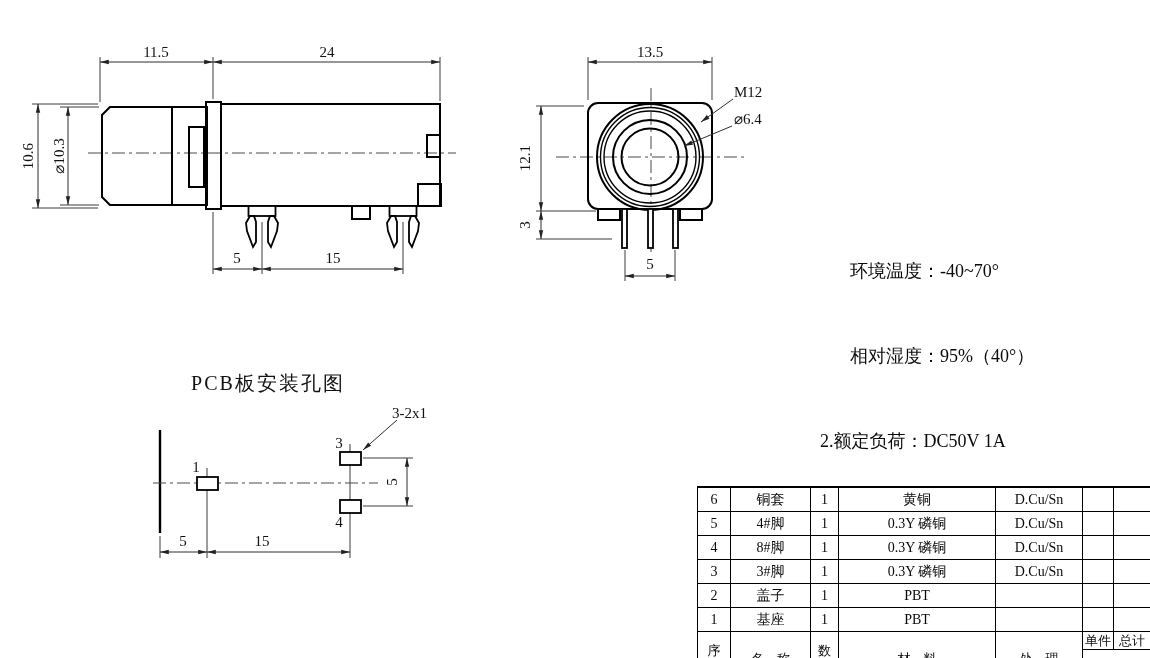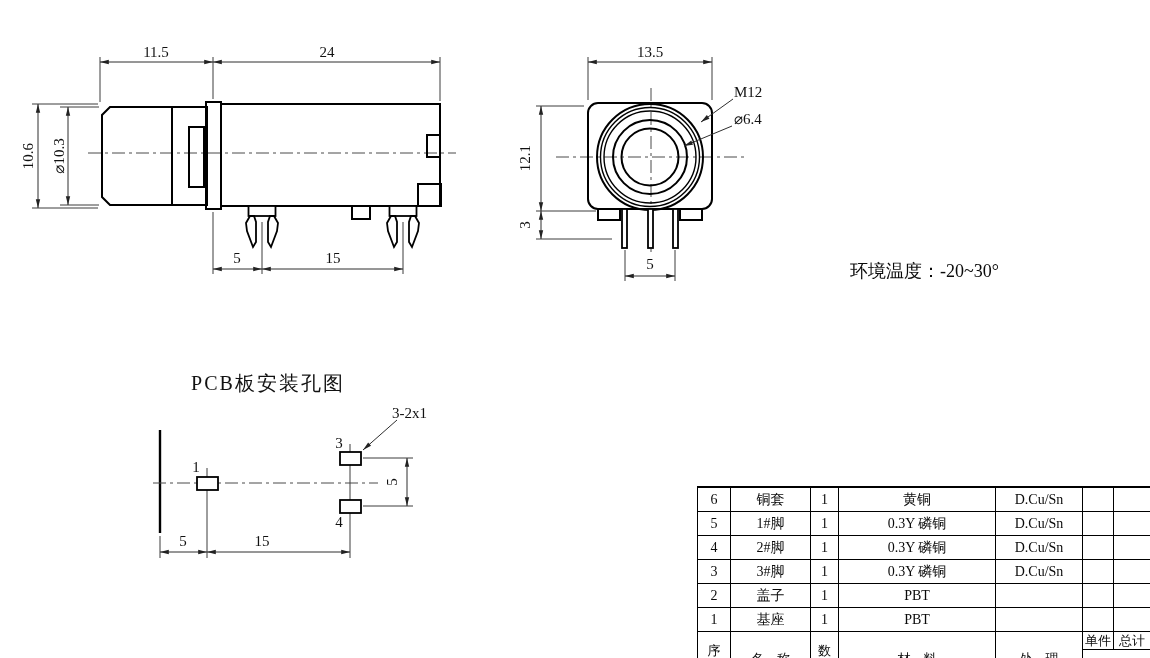--- a/index.html
+++ b/index.html
@@ -153,21 +153,23 @@
 
     <line class="thin" x1="160" y1="536" x2="160" y2="558"></line>
     <line class="dim" x1="160" y1="552" x2="207" y2="552" marker-start="url(#arr)" marker-end="url(#arr)"></line>
     <line class="dim" x1="207" y1="552" x2="350" y2="552" marker-start="url(#arr)" marker-end="url(#arr)"></line>
     <text x="183" y="546" text-anchor="middle">5</text>
     <text x="262" y="546" text-anchor="middle">15</text>
   </g>
 </svg>
 
 <div class="tech">
-  <div class="tl indent">环境温度：-20~30°</div>
+  <div class="tl indent">环境温度：-40~70°</div>
+  <div class="tl indent">相对湿度：95%（40°）</div>
+  <div class="tl">2.额定负荷：DC50V 1A</div>
   
   
   
   
   
 </div>
 
 <table class="bom">
   <colgroup>
     <col style="width:33px">
@@ -183,30 +185,30 @@
       <td>6</td>
       <td>铜套</td>
       <td>1</td>
       <td>黄铜</td>
       <td>D.Cu/Sn</td>
       <td></td>
       <td></td>
     </tr>
     <tr>
       <td>5</td>
-      <td>1#脚</td>
+      <td>4#脚</td>
       <td>1</td>
       <td>0.3Y 磷铜</td>
       <td>D.Cu/Sn</td>
       <td></td>
       <td></td>
     </tr>
     <tr>
       <td>4</td>
-      <td>2#脚</td>
+      <td>8#脚</td>
       <td>1</td>
       <td>0.3Y 磷铜</td>
       <td>D.Cu/Sn</td>
       <td></td>
       <td></td>
     </tr>
     <tr>
       <td>3</td>
       <td>3#脚</td>
       <td>1</td>

